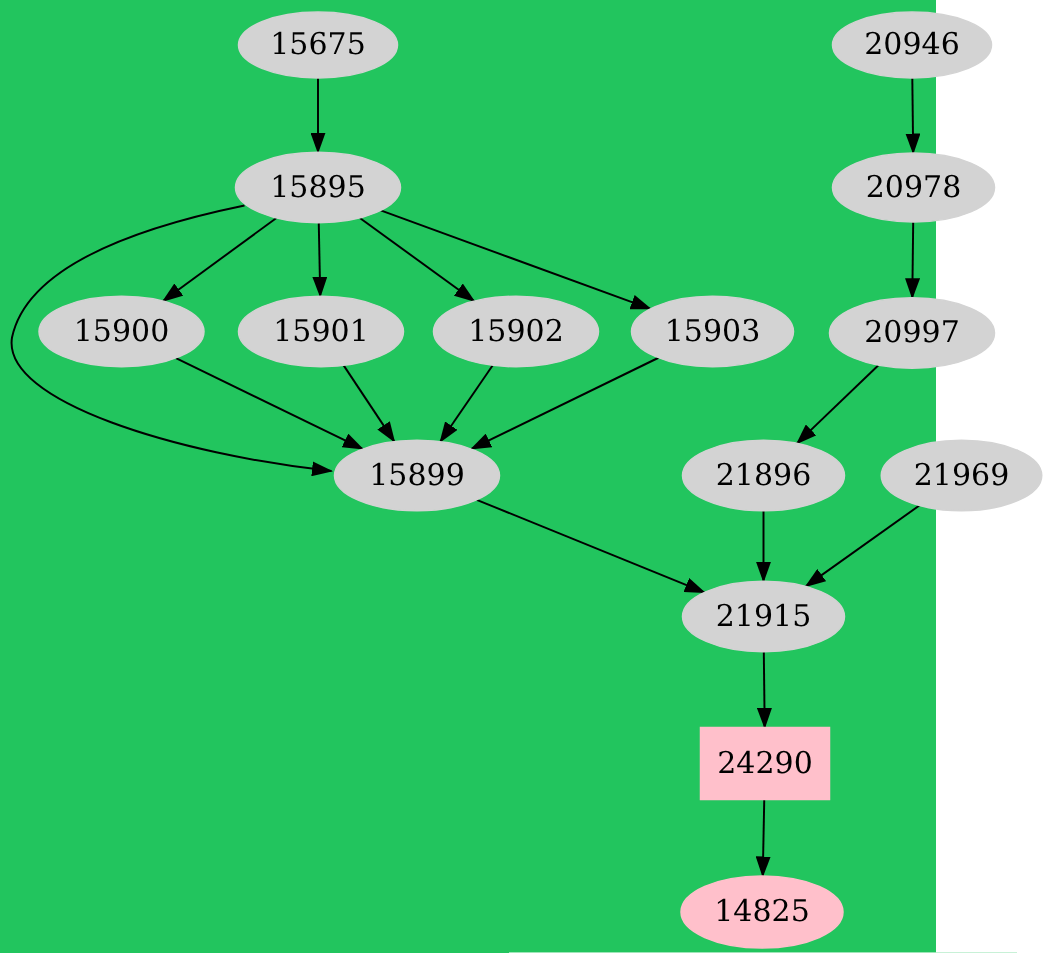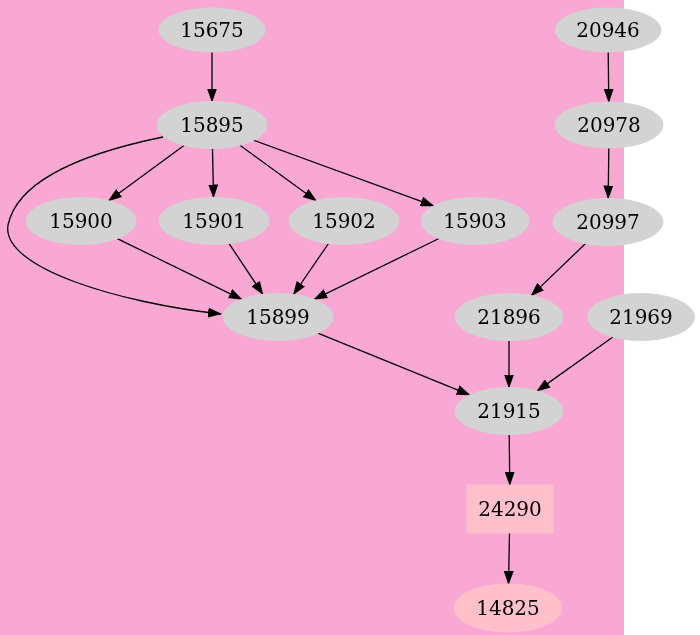--- a/index.html
+++ b/index.html
@@ -5,21 +5,21 @@
   html, body {
     margin: 0;
     padding: 0;
     background: #ffffff;
     font-family: "DejaVu Serif", serif;
   }
   .canvas-wrap {
     width: 624px;
     height: 635px;
     position: relative;
-    background: #f9a8d4;
+    background: #22c55e;
   }
   svg { display: block; }
   .node-label {
     font-family: "DejaVu Serif", serif;
     font-size: 20px;
     fill: #000000;
     text-anchor: middle;
     dominant-baseline: middle;
   }
   .edge-line {

